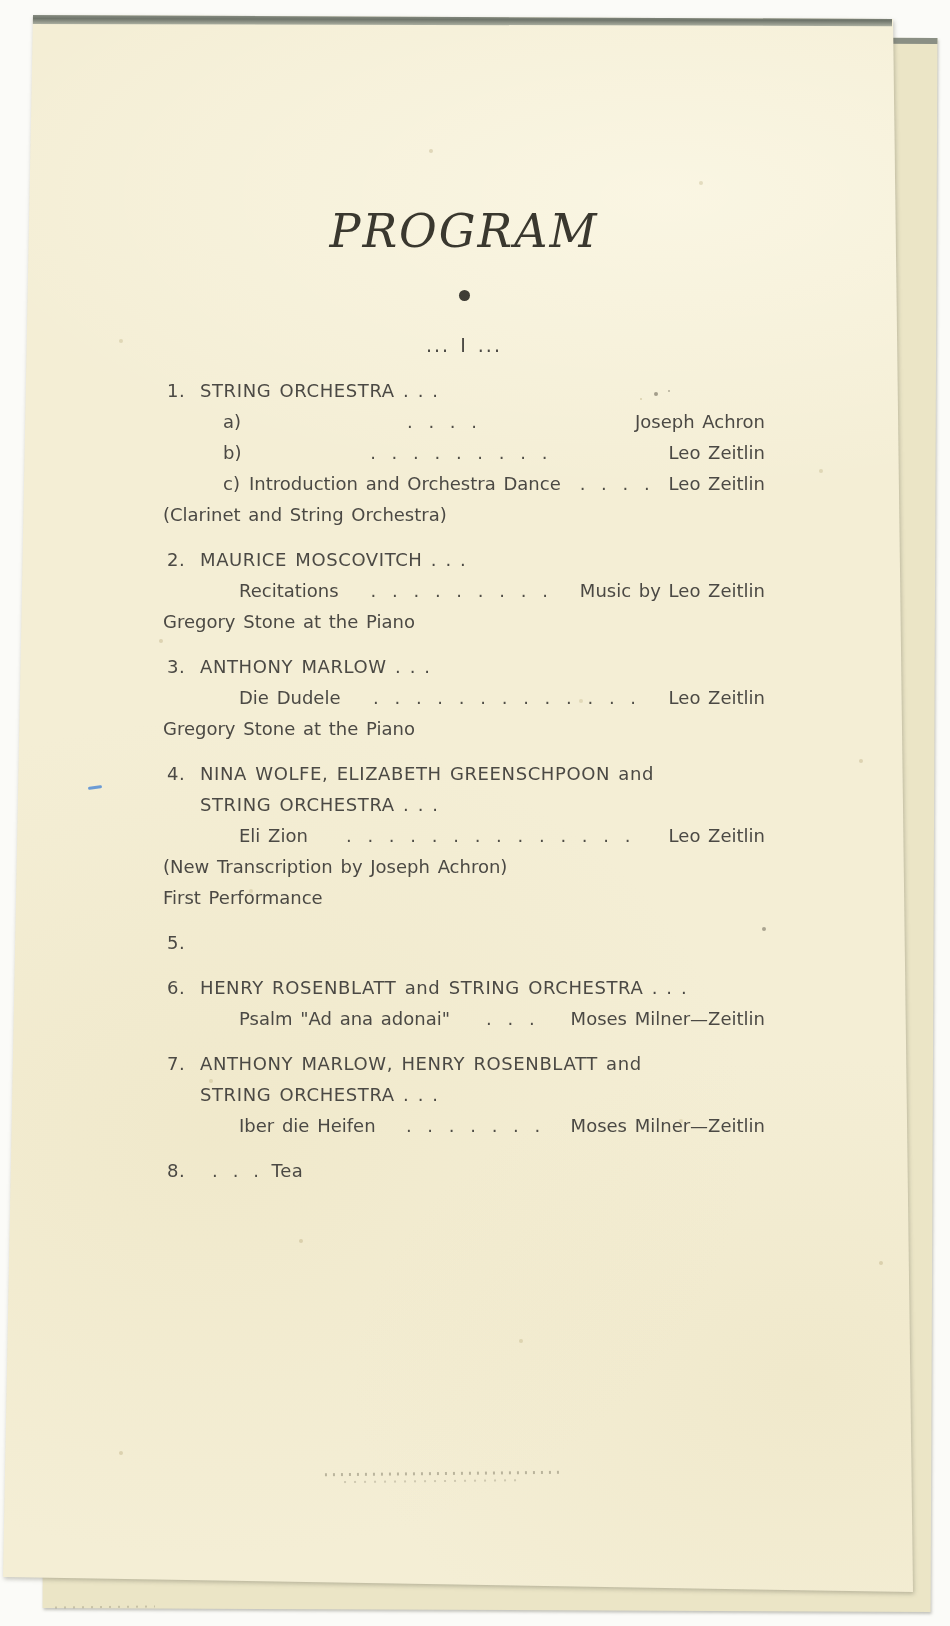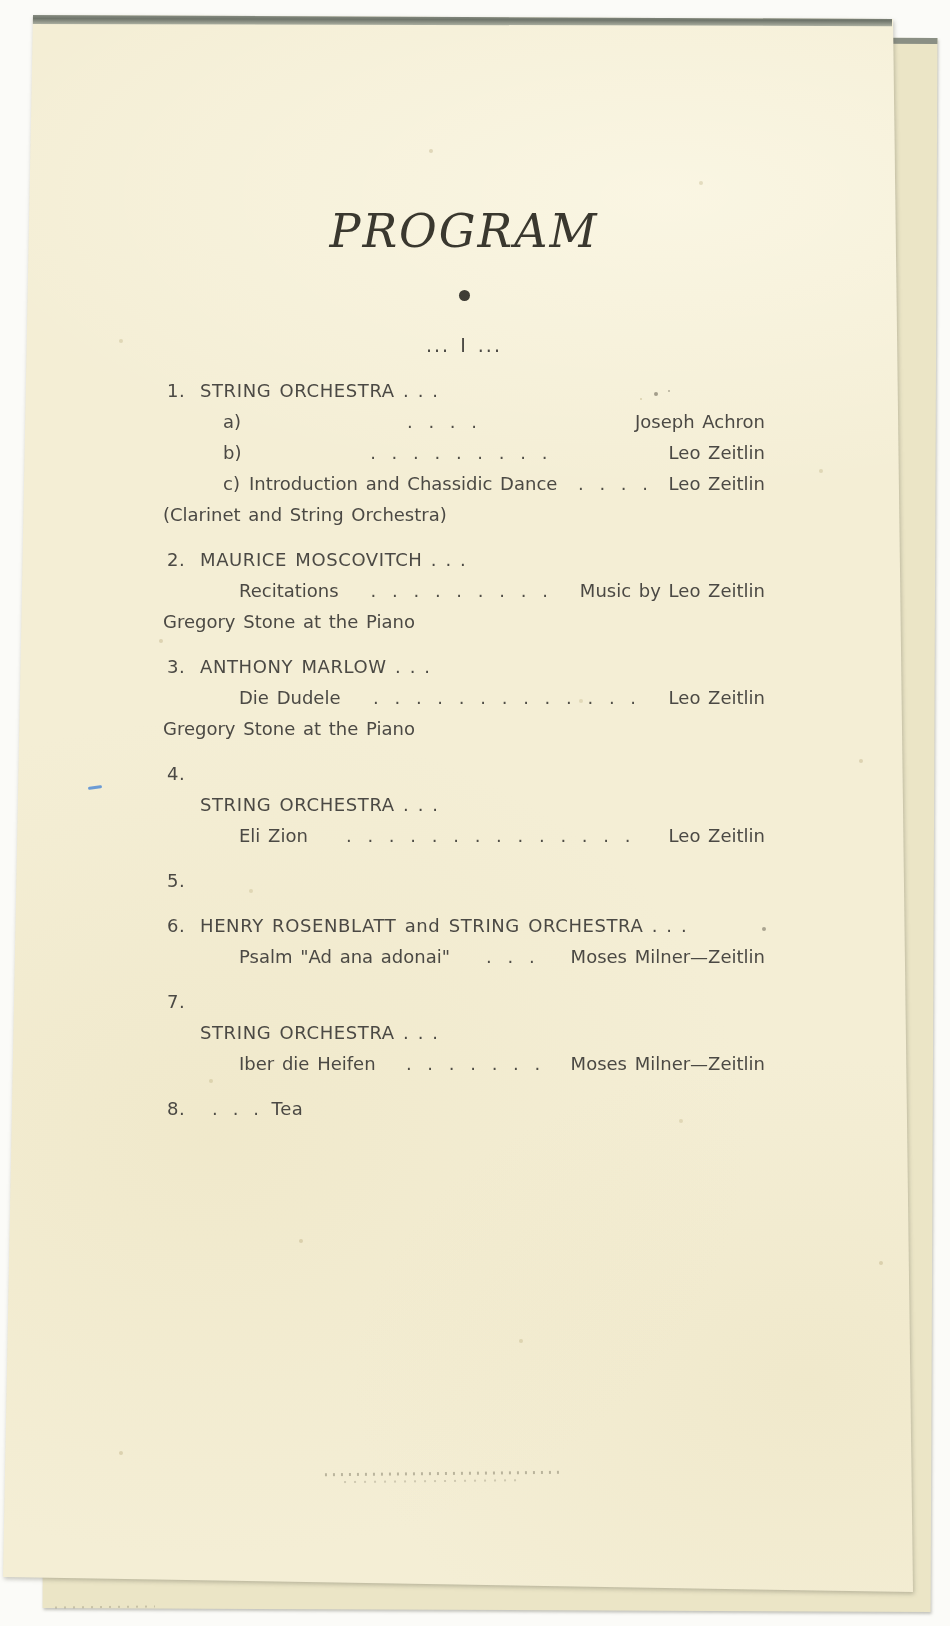--- a/index.html
+++ b/index.html
@@ -115,21 +115,21 @@
               <span class="dots">. . . .</span>
               <span class="composer">Joseph Achron</span>
             </div>
             <div class="row t-piece">
               <span class="sub-label">b)</span>
               <span class="dots">. . . . . . . . .</span>
               <span class="composer">Leo Zeitlin</span>
             </div>
             <div class="row t-piece">
               <span class="sub-label">c)</span>
-              <span class="piece-title">Introduction and Chassidic Dance</span>
+              <span class="piece-title">Introduction and Orchestra Dance</span>
               <span class="dots">. . . .</span>
               <span class="composer">Leo Zeitlin</span>
             </div>
             <div class="row t-center">(Clarinet and String Orchestra)</div>
             <div class="row t-item">
               <span class="num">2.</span>
               <span class="item-text">MAURICE MOSCOVITCH . . .</span>
             </div>
             <div class="row t-piece">
               <span class="sub-label empty"></span>
@@ -144,46 +144,50 @@
             </div>
             <div class="row t-piece">
               <span class="sub-label empty"></span>
               <span class="piece-title">Die Dudele</span>
               <span class="dots">. . . . . . . . . . . . .</span>
               <span class="composer">Leo Zeitlin</span>
             </div>
             <div class="row t-center">Gregory Stone at the Piano</div>
             <div class="row t-item">
               <span class="num">4.</span>
+              <span class="item-text">NINA WOLFE, ELIZABETH GREENSCHPOON and</span>
             </div>
             <div class="row t-item t-cont">
               <span class="num"></span>
               <span class="item-text">STRING ORCHESTRA . . .</span>
             </div>
             <div class="row t-piece">
               <span class="sub-label empty"></span>
               <span class="piece-title">Eli Zion</span>
               <span class="dots">. . . . . . . . . . . . . .</span>
               <span class="composer">Leo Zeitlin</span>
             </div>
+            <div class="row t-center">(New Transcription by Joseph Achron)</div>
+            <div class="row t-center">First Performance</div>
             <div class="row t-item">
               <span class="num">5.</span>
             </div>
             <div class="row t-item">
               <span class="num">6.</span>
               <span class="item-text">HENRY ROSENBLATT and STRING ORCHESTRA . . .</span>
             </div>
             <div class="row t-piece">
               <span class="sub-label empty"></span>
               <span class="piece-title">Psalm "Ad ana adonai"</span>
               <span class="dots">. . .</span>
               <span class="composer">Moses Milner—Zeitlin</span>
             </div>
             <div class="row t-item">
               <span class="num">7.</span>
+              <span class="item-text">ANTHONY MARLOW, HENRY ROSENBLATT and</span>
             </div>
             <div class="row t-item t-cont">
               <span class="num"></span>
               <span class="item-text">STRING ORCHESTRA . . .</span>
             </div>
             <div class="row t-piece">
               <span class="sub-label empty"></span>
               <span class="piece-title">Iber die Heifen</span>
               <span class="dots">. . . . . . .</span>
               <span class="composer">Moses Milner—Zeitlin</span>

